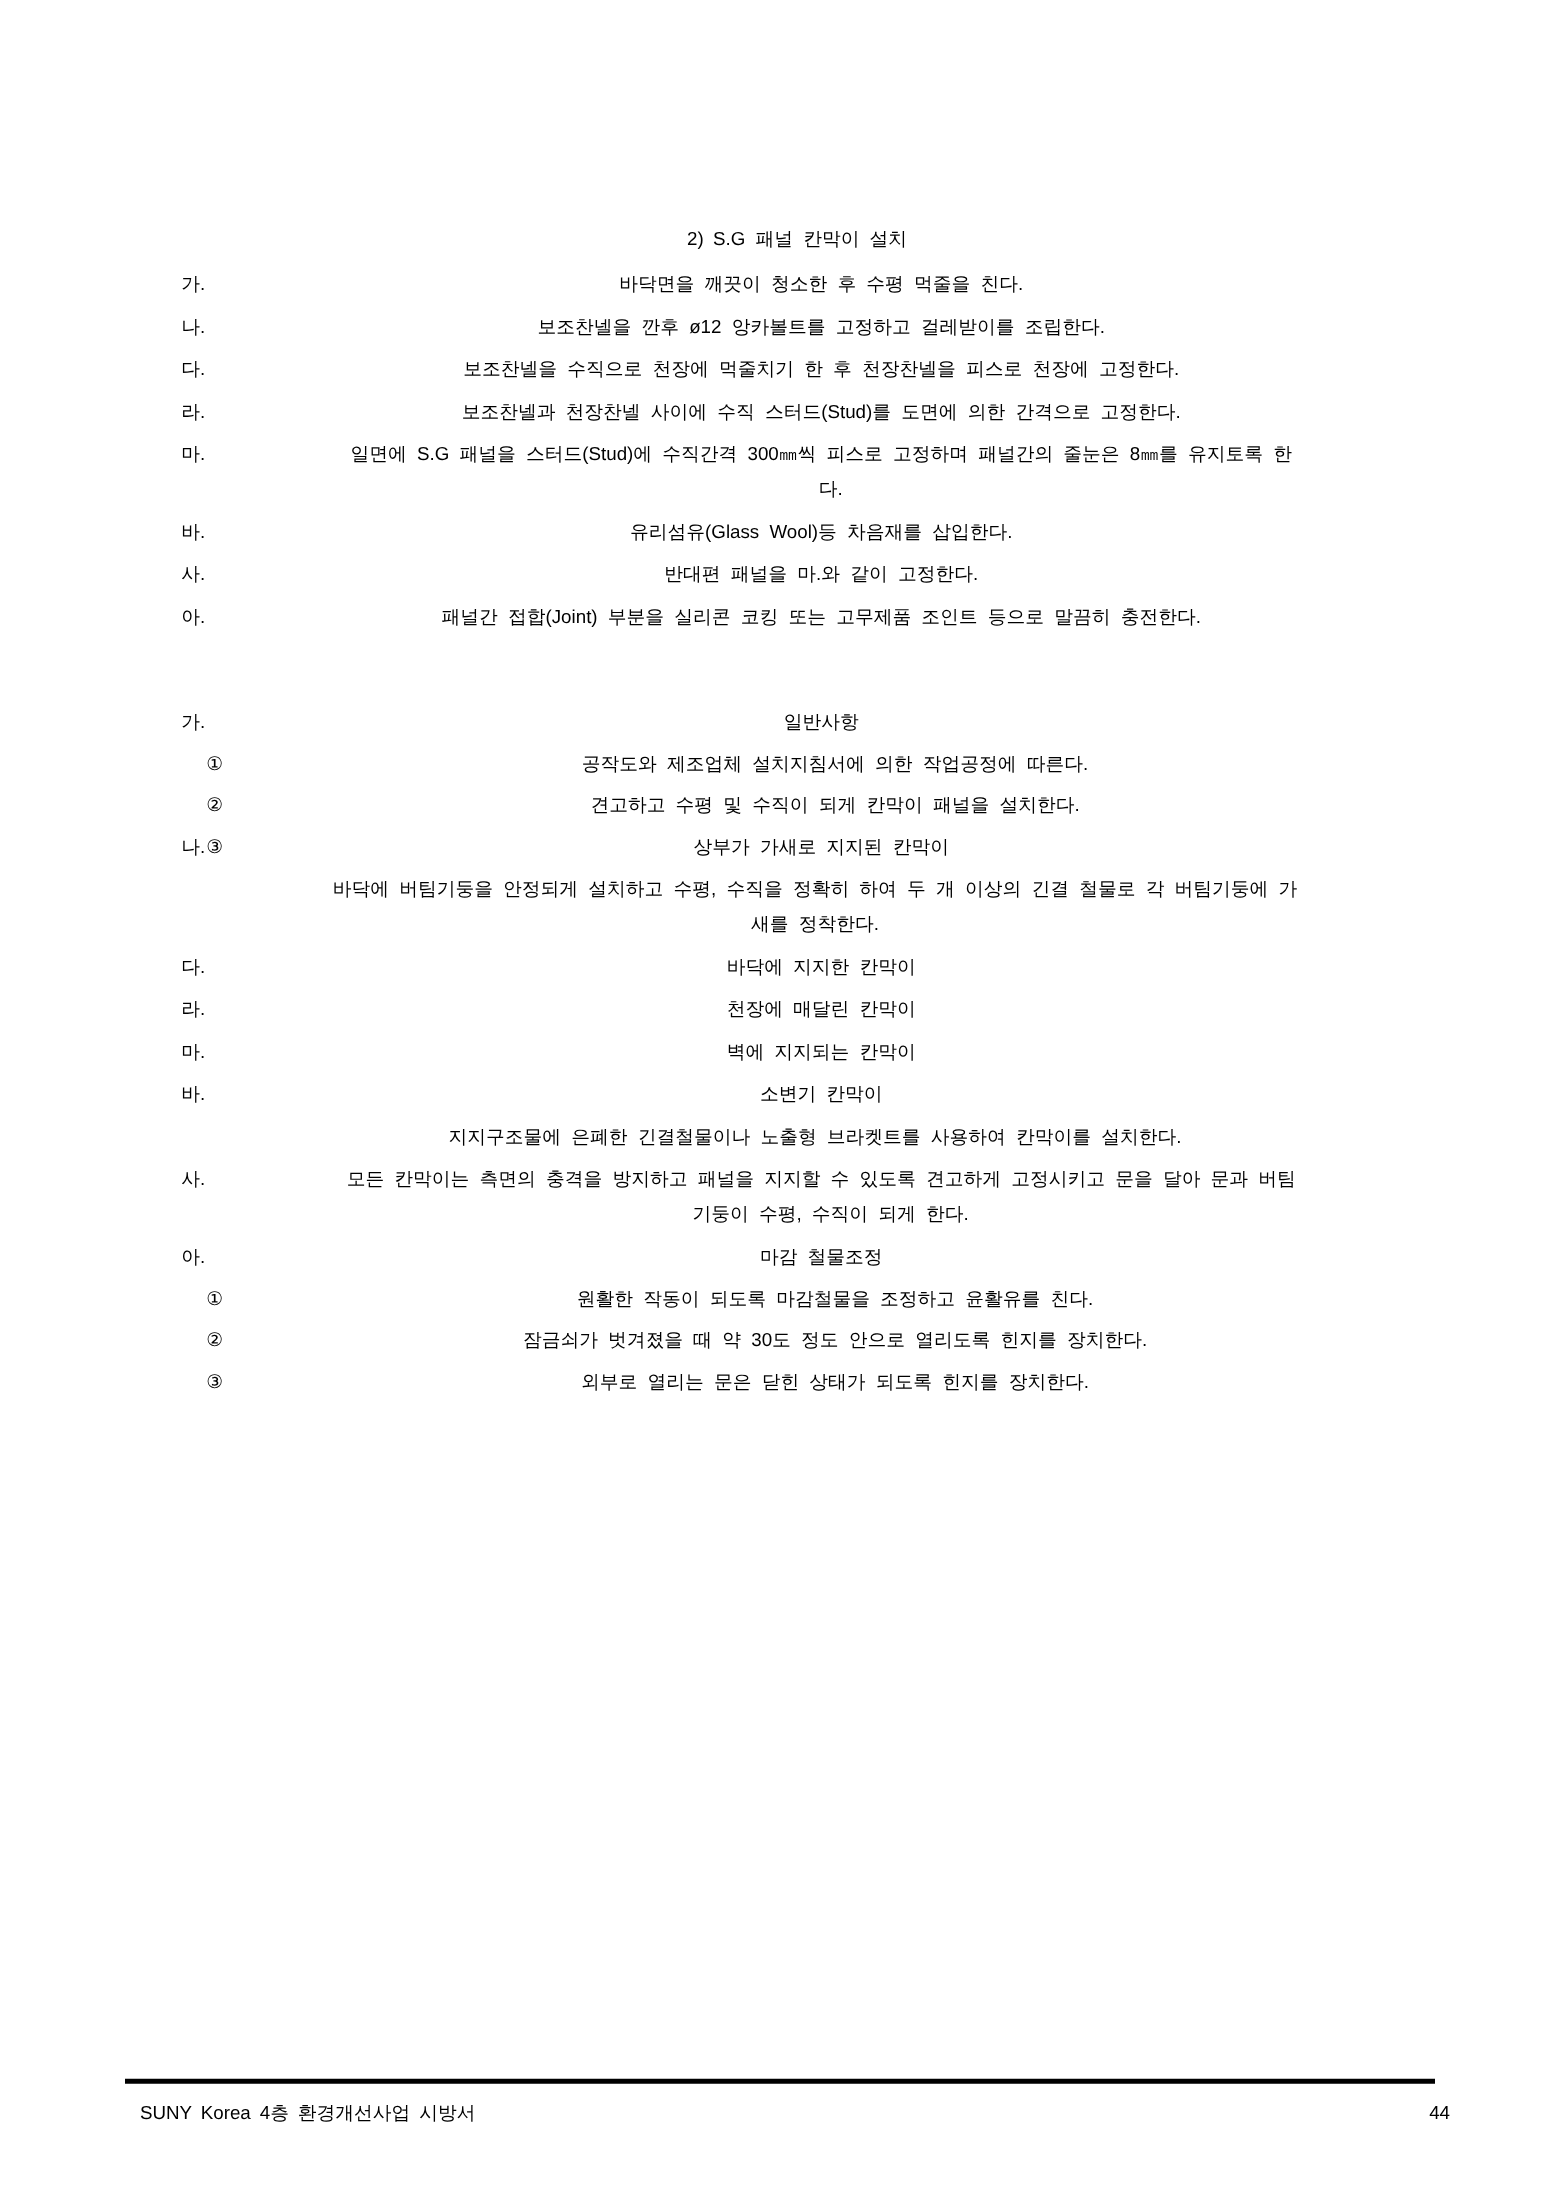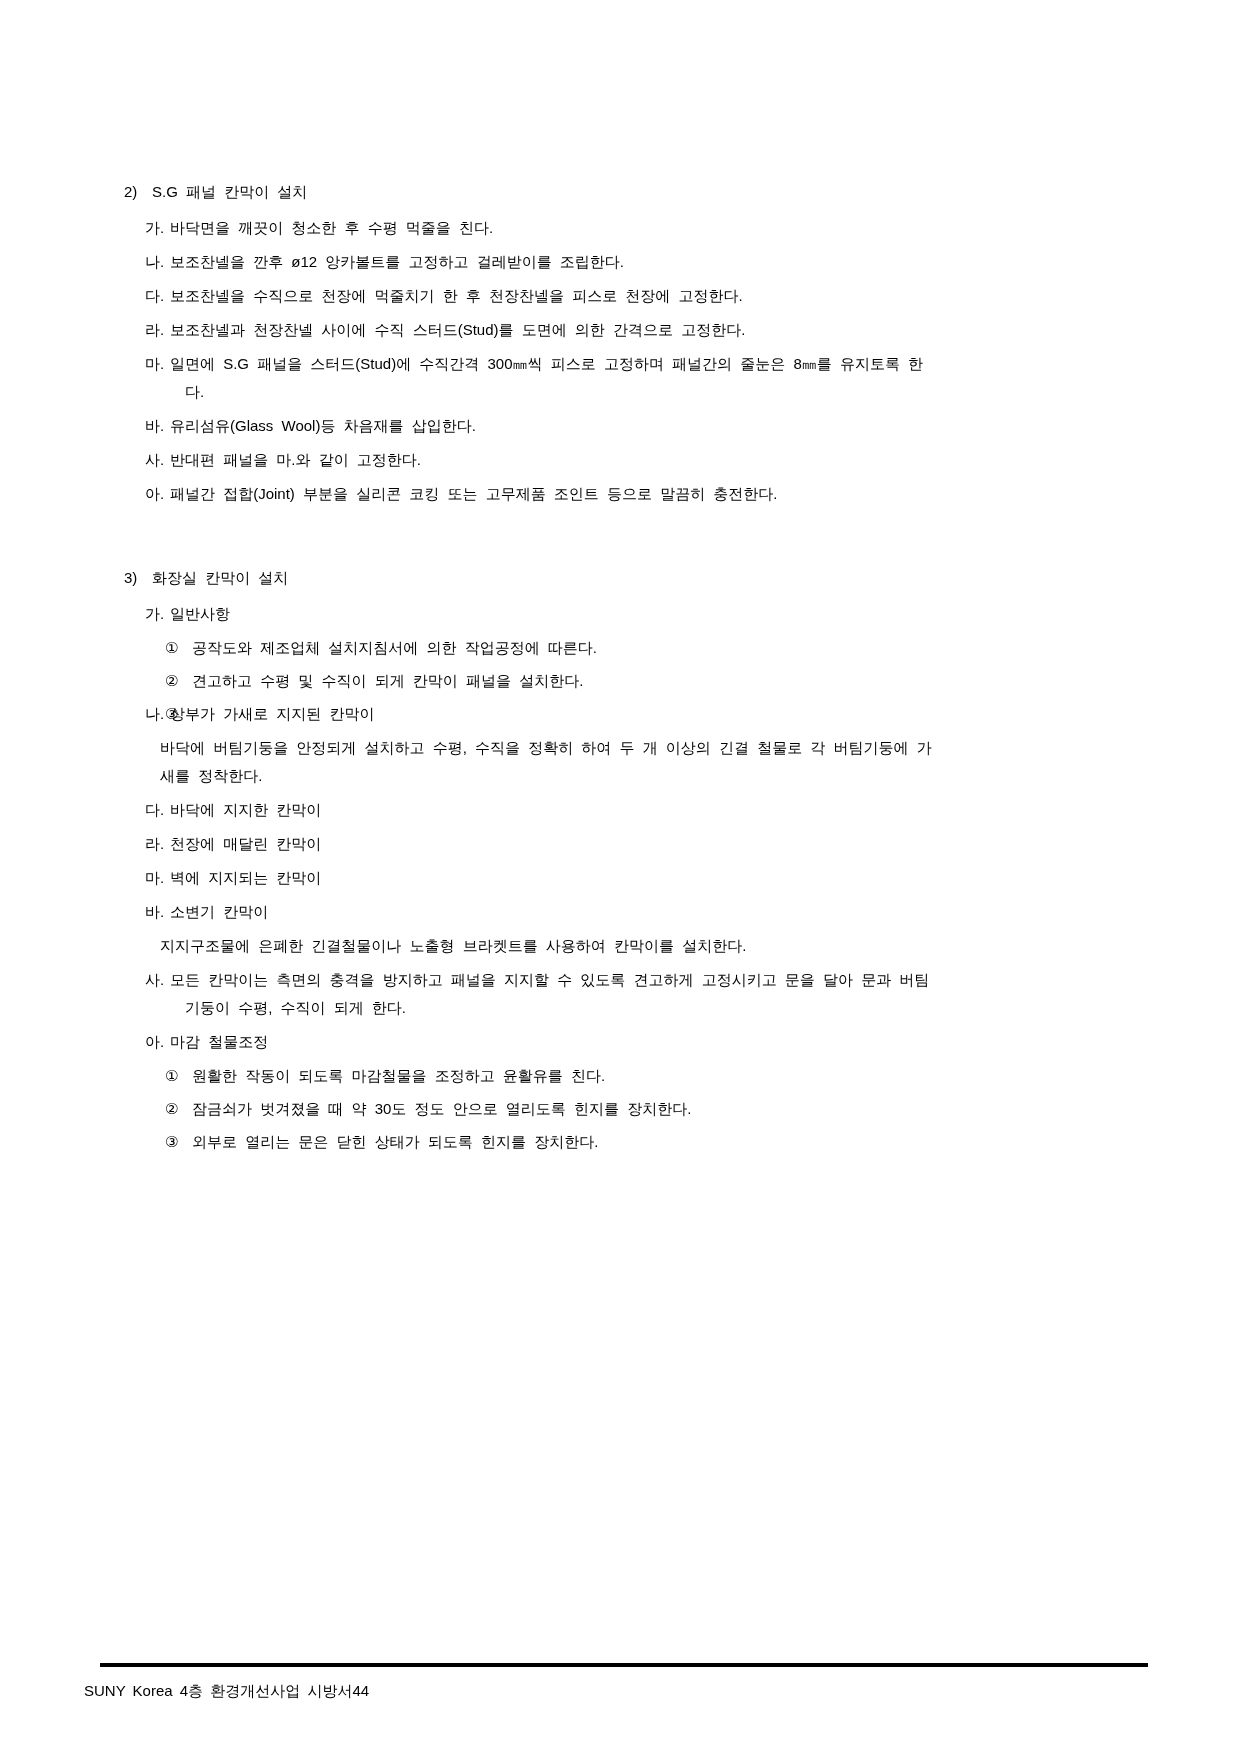--- a/index.html
+++ b/index.html
@@ -11,20 +11,21 @@
     font-family: "Liberation Sans", "DejaVu Sans", sans-serif;
     font-size: 15px;
     position: relative;
     overflow: hidden;
   }
   .content {
     position: absolute;
     top: 178px;
     left: 124px;
     width: 1020px;
+    text-align: center;
   }
   section { display: block; }
   section + section { margin-top: 56px; }
   .sec-title {
     line-height: 28px;
     margin-bottom: 8px;
     word-spacing: 4px;
     white-space: nowrap;
   }
   .sec-num { display: inline-block; min-width: 28px; }
@@ -70,24 +71,25 @@
   .footer-rule {
     position: absolute;
     left: 100px;
     width: 1048px;
     top: 1663px;
     height: 4px;
     background: #000000;
   }
   .footer {
     position: absolute;
-    left: 84px;
+    left: 112px;
     width: 1048px;
     top: 1678px;
     display: flex;
+    justify-content: space-between;
     align-items: baseline;
     line-height: 26px;
     word-spacing: 3px;
   }
 </style>
 </head>
 <body>
 
 <div class="page">
   <main class="content">
@@ -126,23 +128,20 @@
         <span class="marker">사.</span>
         <span class="itext">반대편 패널을 마.와 같이 고정한다.</span>
       </div>
       <div class="item">
         <span class="marker">아.</span>
         <span class="itext">패널간 접합(Joint) 부분을 실리콘 코킹 또는 고무제품 조인트 등으로 말끔히 충전한다.</span>
       </div>
     </section>
 
     <section>
-      <div class="sec-title">
-        <span class="sec-num">3)</span><span>화장실 칸막이 설치</span>
-      </div>
 
       <div class="item">
         <span class="marker">가.</span>
         <span class="itext">일반사항</span>
       </div>
       <div class="sub">
         <span class="smarker">①</span>
         <span>공작도와 제조업체 설치지침서에 의한 작업공정에 따른다.</span>
       </div>
       <div class="sub">

